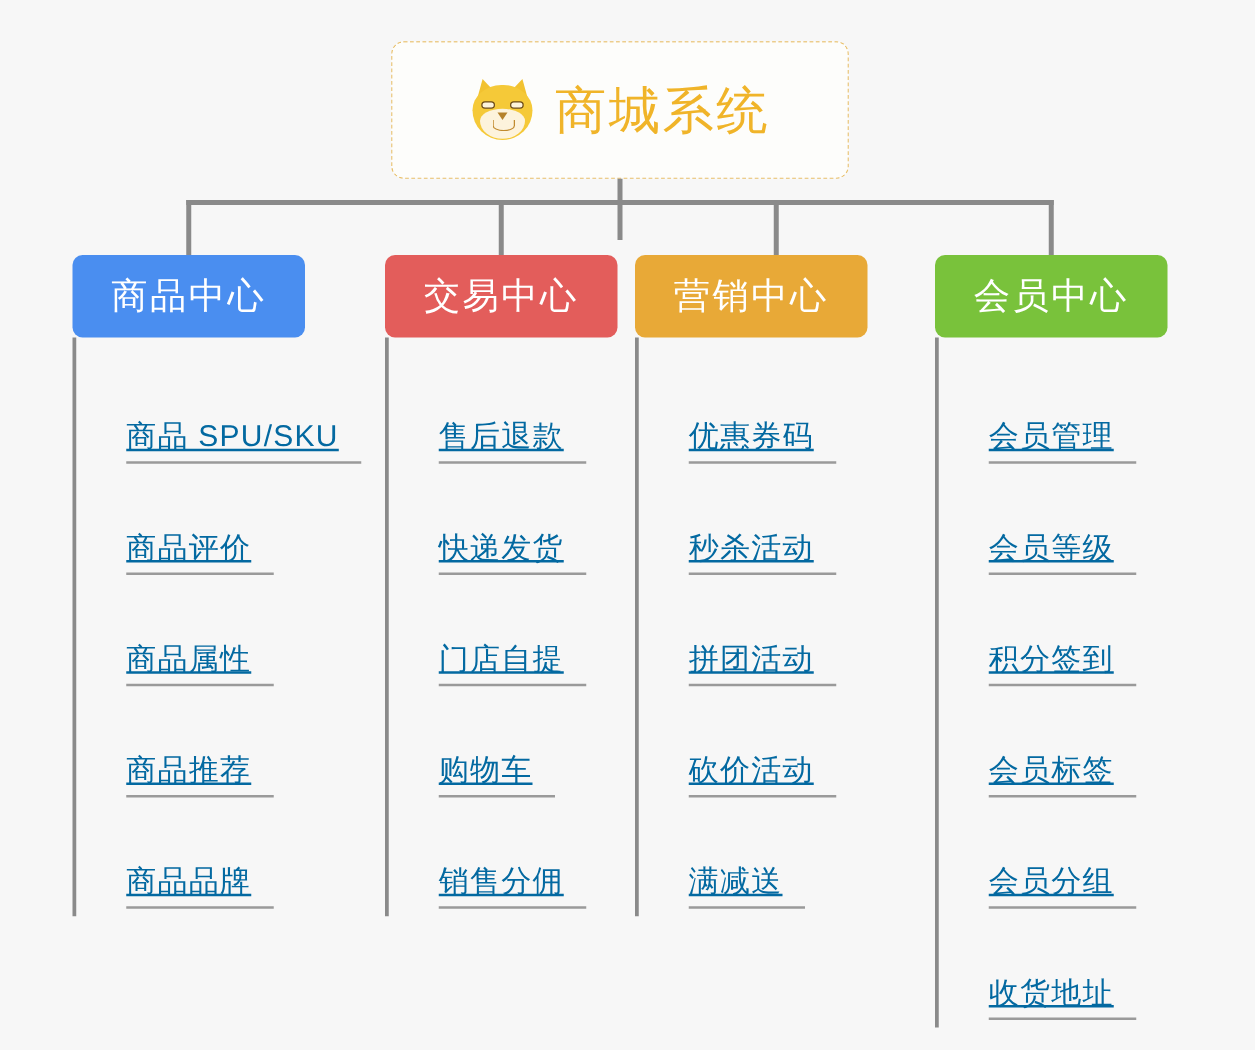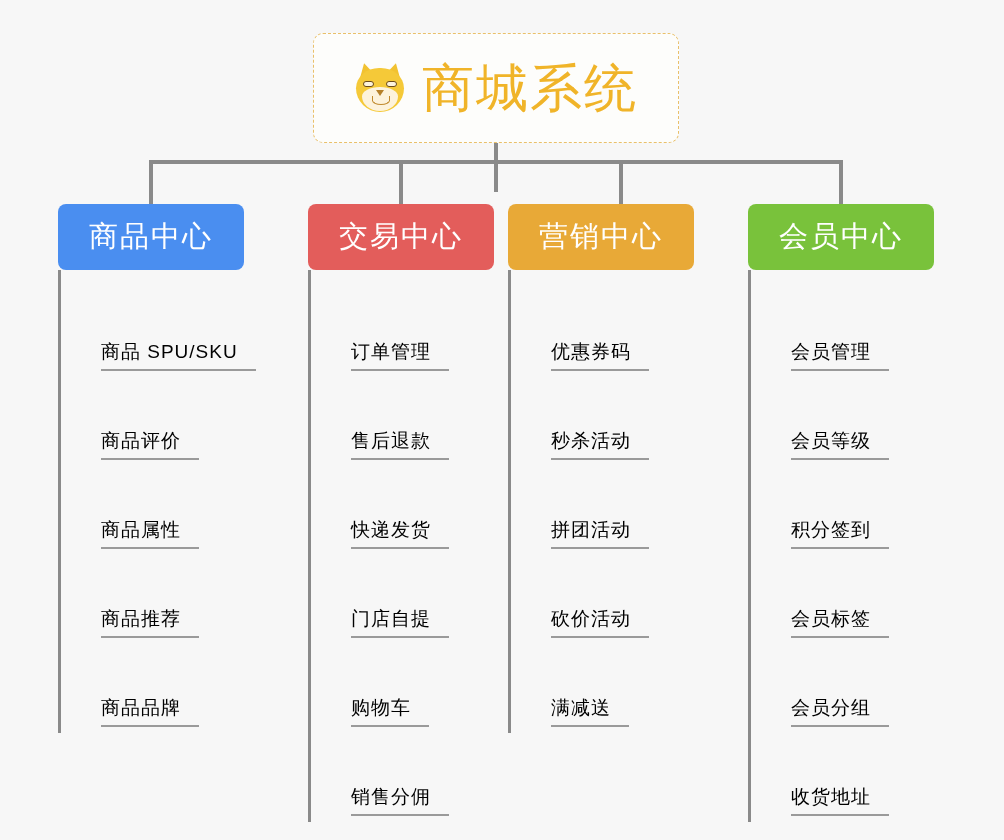--- a/index.html
+++ b/index.html
@@ -31,21 +31,21 @@
     box-sizing: border-box;
     background: #fdfdfb;
     border: 1px dashed #e9c06a;
     border-radius: 10px;
     display: flex;
     align-items: center;
     justify-content: center;
     gap: 16px;
   }
   .root-title {
-    font-size: 52px;
+    font-size: 41px;
     color: #f0b429;
     letter-spacing: 2px;
     line-height: 1;
     white-space: nowrap;
   }
 
   
   .dog-icon {
     position: relative;
     width: 52px;
@@ -158,28 +158,29 @@
   .leaf-item {
     position: relative;
     height: 89px;
     box-sizing: border-box;
     display: flex;
     align-items: flex-end;
     padding-left: 40px;
     padding-bottom: 6px;
   }
   .leaf-label {
-    font-size: 19px;
-    color: #000000;
+    font-size: 24px;
+    color: #0369a1;
     letter-spacing: 1px;
     white-space: nowrap;
     line-height: 1.1;
     padding-bottom: 6px;
     border-bottom: 2px solid #9a9a9a;
     padding-right: 18px;
+    text-decoration: underline;
   }
 </style>
 </head>
 <body>
 
 <div id="diagram">
 
   <div class="root-node">
     <span class="dog-icon">
       <span class="ear left"></span>
@@ -223,23 +224,20 @@
         </div>
     </div>
   </div>
 
   <div class="column col-2">
     <div class="cat-box" style="background:#e35d5b;">
       <span>交易中心</span>
     </div>
     <div class="leaf-list">
       <div class="leaf-item">
-          <span class="leaf-label">订单管理</span>
-        </div>
-      <div class="leaf-item">
           <span class="leaf-label">售后退款</span>
         </div>
       <div class="leaf-item">
           <span class="leaf-label">快递发货</span>
         </div>
       <div class="leaf-item">
           <span class="leaf-label">门店自提</span>
         </div>
       <div class="leaf-item">
           <span class="leaf-label">购物车</span>

